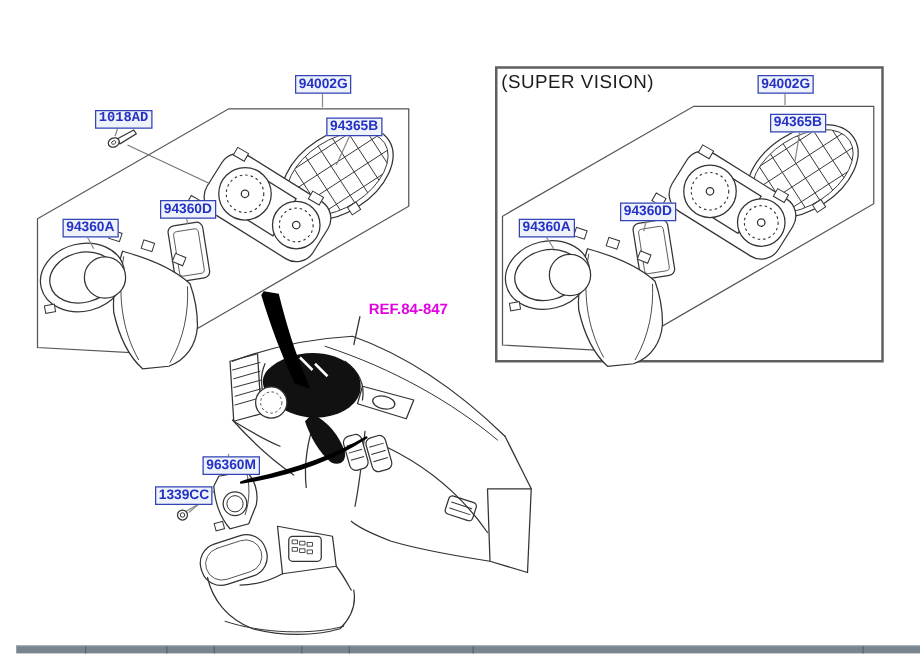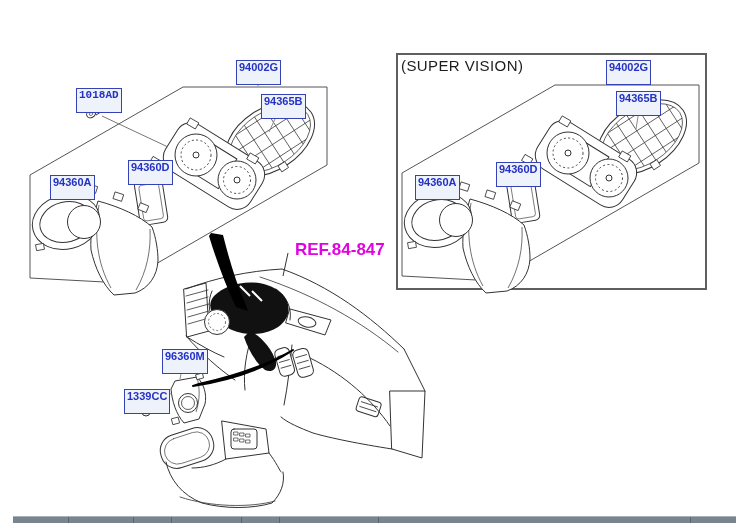--- a/index.html
+++ b/index.html
@@ -16,22 +16,22 @@
   #watermark{position:absolute;left:225px;top:245px;z-index:2;
              font-size:37px;font-weight:bold;font-style:italic;
              color:rgba(255,255,255,0.55);
              -webkit-text-stroke:1.3px #a6a6a6;
              letter-spacing:0px;white-space:nowrap;pointer-events:none;}
   
   #top-art{position:absolute;left:0;top:0;z-index:3;}
   
   .plabel{position:absolute;font-size:11px;font-weight:bold;line-height:12px;
           color:#2531c4;background:#eef3fb;border:1px solid #3343b5;
-          padding:0 2px;height:25px;box-sizing:border-box;z-index:4;cursor:pointer;}
-  #ref-label{position:absolute;left:295px;top:240px;font-size:17px;font-weight:bold;
+          padding:0 2px;height:15px;box-sizing:border-box;z-index:4;cursor:pointer;}
+  #ref-label{position:absolute;left:295px;top:240px;font-size:12px;font-weight:bold;
              color:#e005e0;z-index:4;}
   
   #bottom-bar{position:absolute;left:13px;right:0;bottom:0;height:6px;
               background:#78848e;border-top:1px solid #a8b2ba;z-index:5;}
   #bottom-bar span{position:absolute;top:0;bottom:0;width:1px;background:#59646e;}
 </style>
 </head>
 <body>
 
 <div id="stage">
@@ -187,21 +187,21 @@
     <path d="M288,253 L283,276" stroke="#333" fill="none"></path>
   </svg>
 
   <div id="sv-title">(SUPER VISION)</div>
 
   <div class="plabel" style="left:236px;top:60px;">94002G</div>
   <div class="plabel" style="left:76px;top:88px;font-family:Liberation Mono, monospace;">1018AD</div>
   <div class="plabel" style="left:261px;top:94px;">94365B</div>
   <div class="plabel" style="left:128px;top:160px;">94360D</div>
   <div class="plabel" style="left:50px;top:175px;">94360A</div>
-  <div class="plabel" style="left:162px;top:349px;">96360M</div>
+  <div class="plabel" style="left:162px;top:365px;">96360M</div>
   <div class="plabel" style="left:124px;top:389px;">1339CC</div>
 
   <div class="plabel" style="left:606px;top:60px;">94002G</div>
   <div class="plabel" style="left:616px;top:91px;">94365B</div>
   <div class="plabel" style="left:496px;top:162px;">94360D</div>
   <div class="plabel" style="left:415px;top:175px;">94360A</div>
 
   <div id="ref-label">REF.84-847</div>
 
   <div id="bottom-bar">

